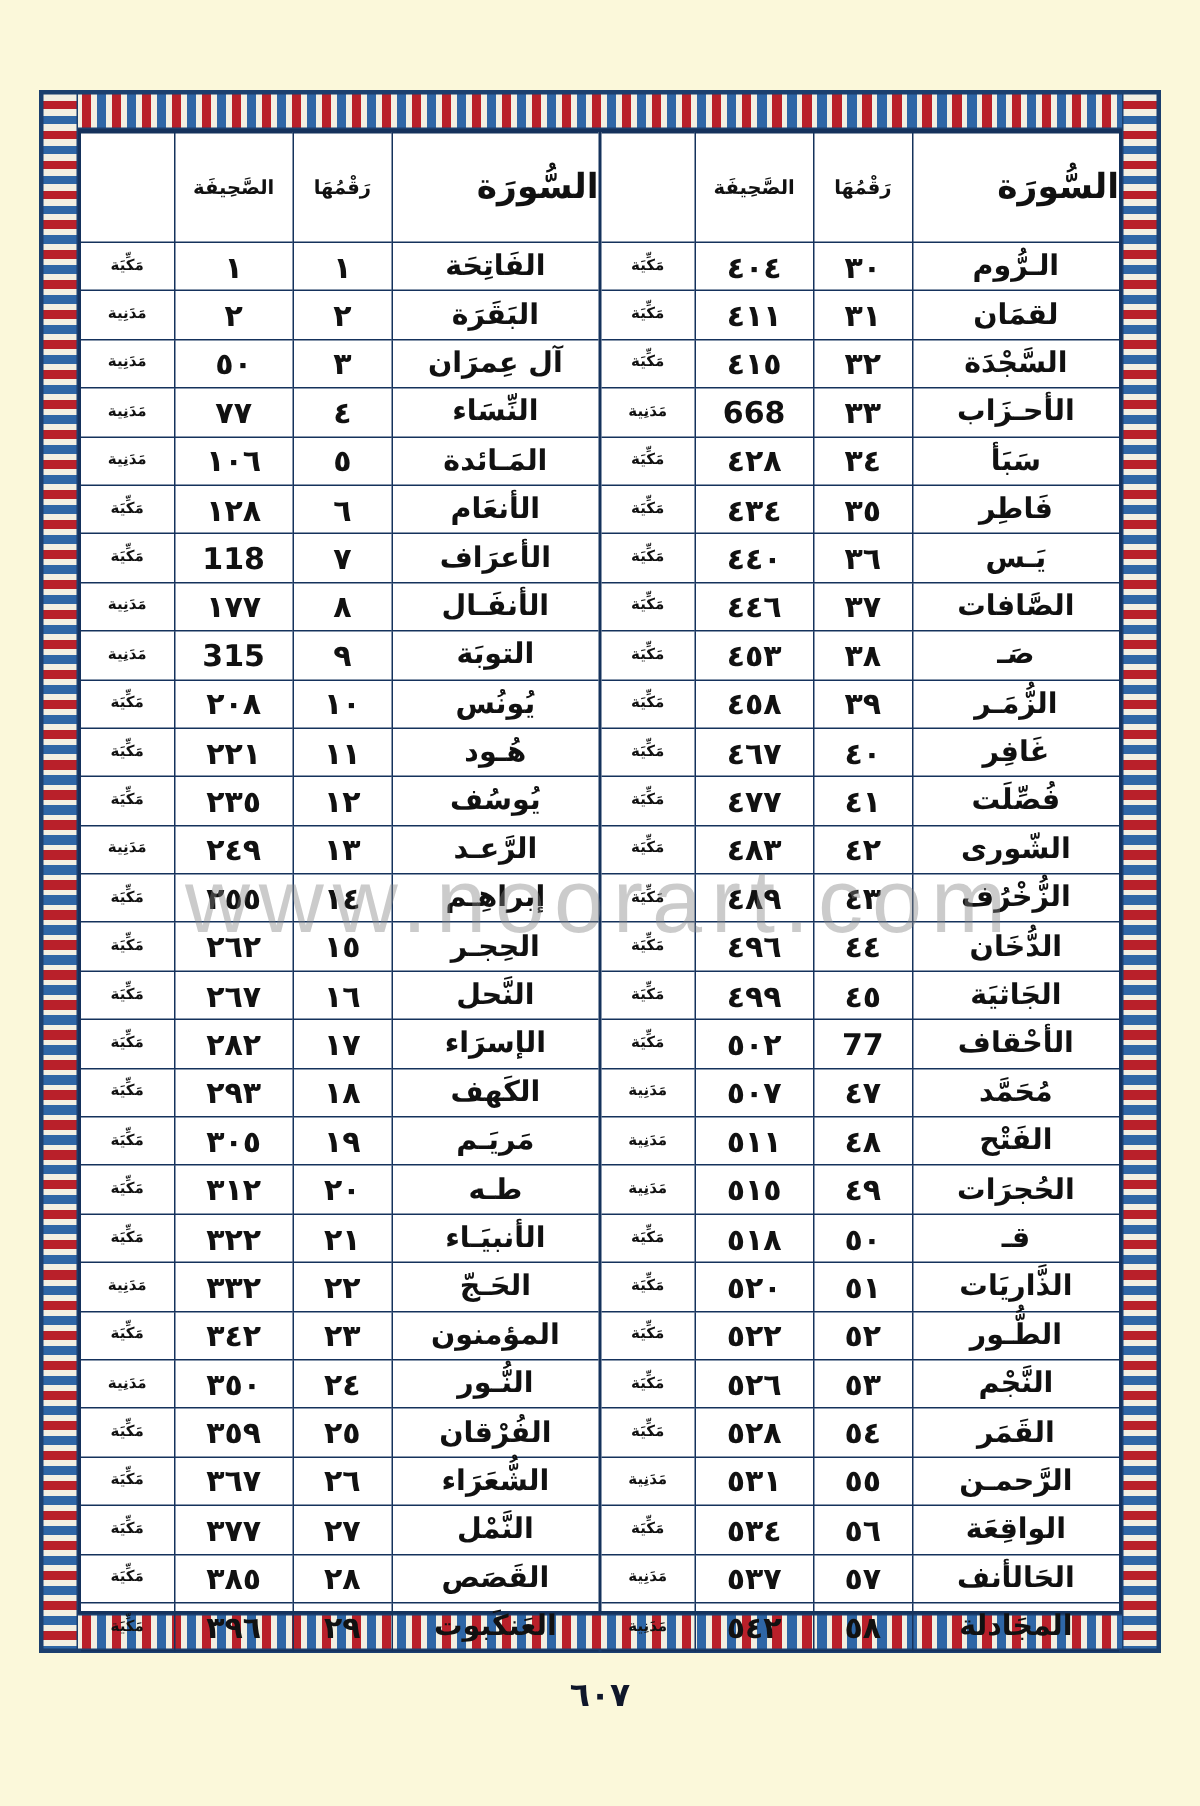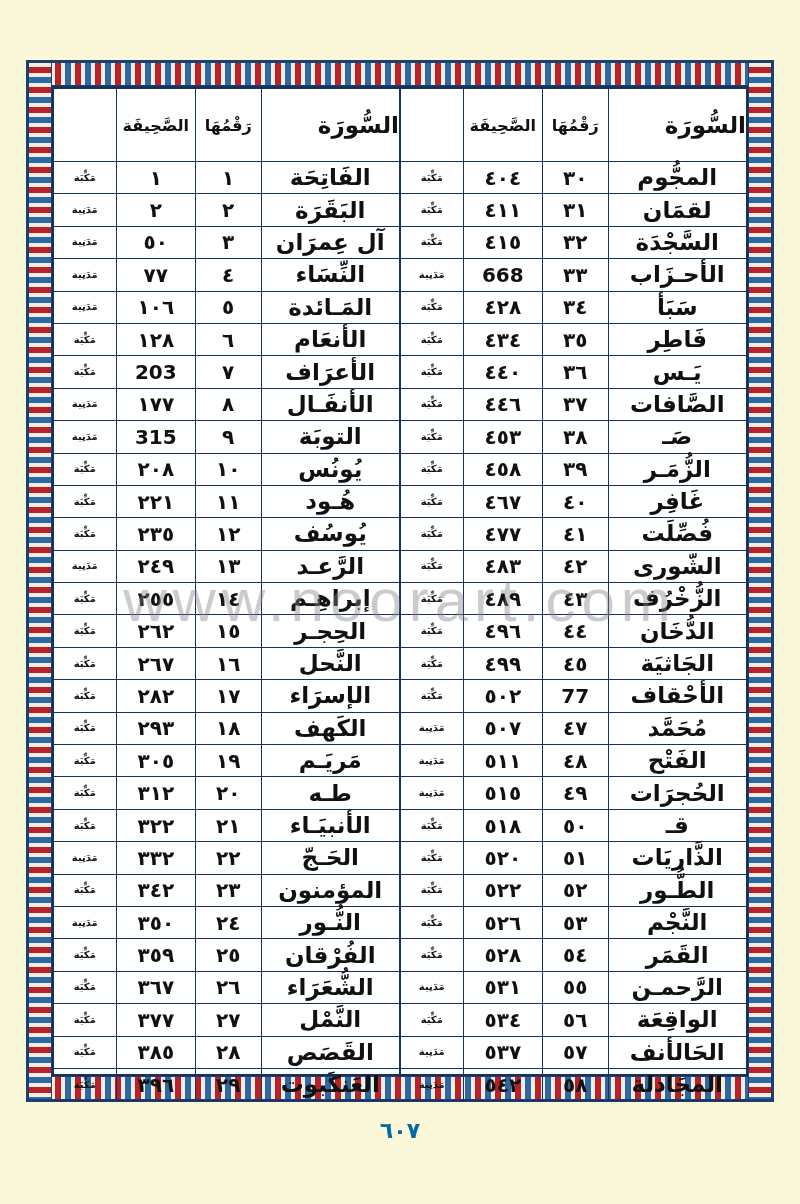--- a/index.html
+++ b/index.html
@@ -114,43 +114,43 @@
   .index-table th:last-child  { border-left: none; }
 
   thead th {
     height: 72px;
     font-weight: 700;
     font-size: 21px;
     border-top: none;
   }
   thead th.h-type { font-size: 0; }
   thead th.h-page, thead th.h-num {
-    font-size: 16px;
+    font-size: 13px;
     font-weight: 700;
   }
   thead th.h-sura { font-size: 23px; }
 
   tbody tr { height: 31.4px; }
   tbody td { height: 31.4px; line-height: 1; }
 
-  .c-sura { width: 40%; font-size: 23px; font-weight: 700; letter-spacing: .5px; }
+  .c-sura { width: 40%; font-size: 19px; font-weight: 700; letter-spacing: .5px; }
   .c-num  { width: 19%; font-size: 20px; font-weight: 700; }
   .c-page { width: 23%; font-size: 20px; font-weight: 700; }
   .c-type { width: 18%; font-size: 10px; font-weight: 700; }
 
   
   #folio {
     position: absolute;
     left: 0;
     top: 1118px;
     width: 800px;
     text-align: center;
     font-size: 22px;
     font-weight: 700;
-    color: #0369a1;
+    color: #0f172a;
     font-family: "DejaVu Sans", sans-serif;
   }
 
   
   #watermark {
     position: absolute;
     left: 0;
     top: 566px;
     width: 800px;
     text-align: center;
@@ -178,21 +178,21 @@
       <thead>
         <tr>
           <th class="h-sura c-sura">السُّورَة</th>
           <th class="h-num  c-num">رَقْمُهَا</th>
           <th class="h-page c-page">الصَّحِيفَة</th>
           <th class="h-type c-type"></th>
         </tr>
       </thead>
       <tbody id="left-body">
           <tr>
-            <td class="c-sura">المجُّوم</td>
+            <td class="c-sura">الـرُّوم</td>
             <td class="c-num">٣٠</td>
             <td class="c-page">٤٠٤</td>
             <td class="c-type">مَكِّيَة</td>
           </tr>
           <tr>
             <td class="c-sura">لقمَان</td>
             <td class="c-num">٣١</td>
             <td class="c-page">٤١١</td>
             <td class="c-type">مَكِّيَة</td>
           </tr>
@@ -405,21 +405,21 @@
           </tr>
           <tr>
             <td class="c-sura">الأنعَام</td>
             <td class="c-num">٦</td>
             <td class="c-page">١٢٨</td>
             <td class="c-type">مَكِّيَة</td>
           </tr>
           <tr>
             <td class="c-sura">الأعرَاف</td>
             <td class="c-num">٧</td>
-            <td class="c-page">203</td>
+            <td class="c-page">118</td>
             <td class="c-type">مَكِّيَة</td>
           </tr>
           <tr>
             <td class="c-sura">الأنفَـال</td>
             <td class="c-num">٨</td>
             <td class="c-page">١٧٧</td>
             <td class="c-type">مَدَنِية</td>
           </tr>
           <tr>
             <td class="c-sura">التوبَة</td>

